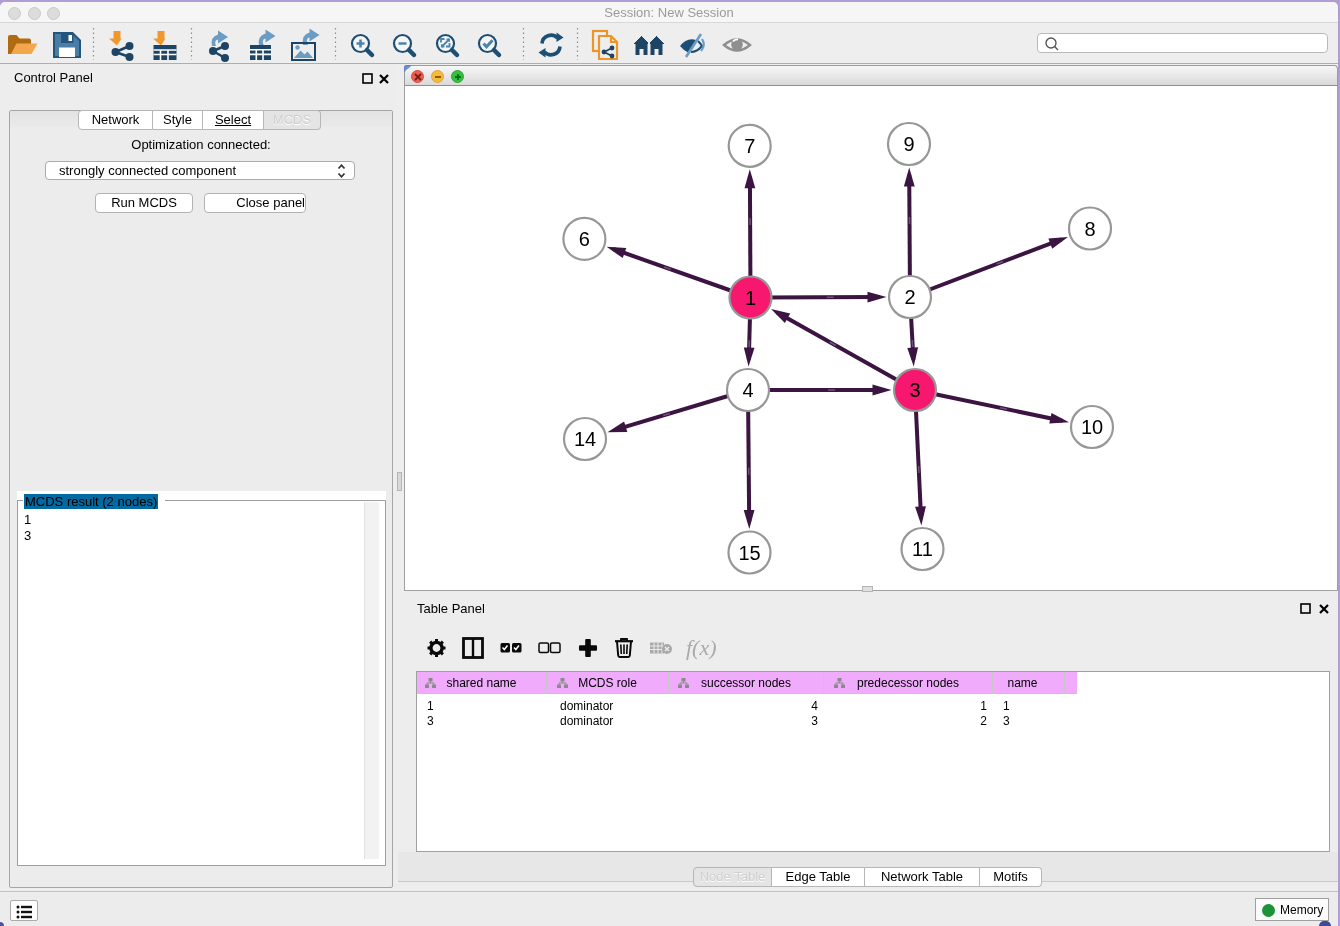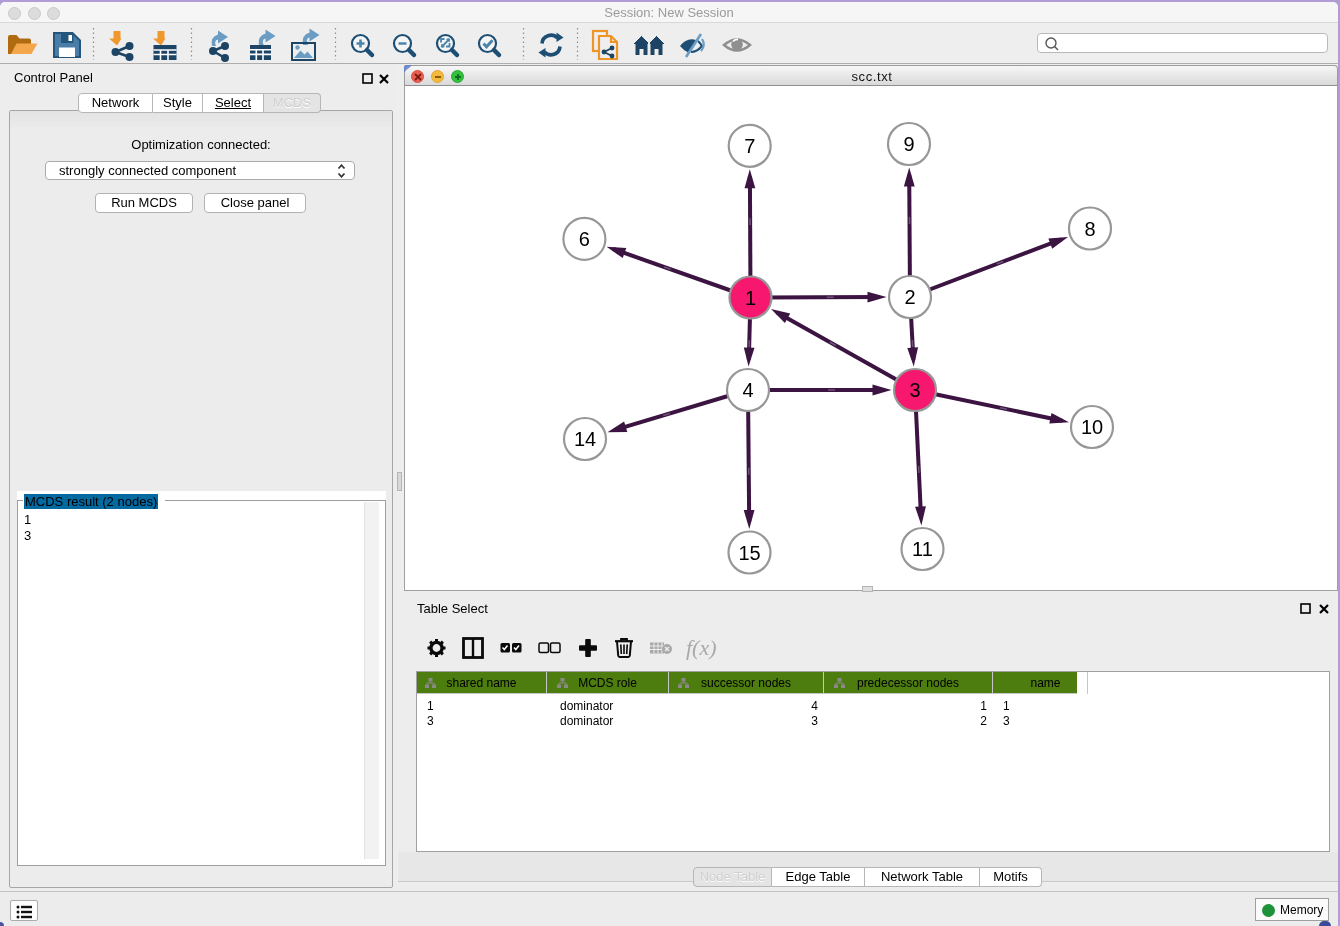--- a/index.html
+++ b/index.html
@@ -33,21 +33,21 @@
 
 #netwin { position:absolute; left:404px; top:63px; width:934px; height:526px; }
 #nettitle { position:absolute; left:0; top:0; width:934px; height:21px; background:linear-gradient(#f7f7f7,#d9d9d9); border:1px solid #9b9b9b; border-bottom:1px solid #8f8f8f; border-radius:4px 4px 0 0; }
 #nettitle .txt { position:absolute; left:0; top:3px; width:934px; text-align:center; font-size:13px; font-weight:400; letter-spacing:0.6px; color:#111; }
 .tl { position:absolute; top:4px; width:13px; height:13px; border-radius:50%; }
 #netcanvas { position:absolute; left:0; top:21px; width:934px; height:505px; background:#ffffff; border:1px solid #a0a0a0; border-top:none; }
 
 #tp { position:absolute; left:398px; top:589px; width:940px; height:300px; background:#ededed; }
 #tphead { position:absolute; left:19px; top:10px; font-size:13px; }
 #ttable { position:absolute; left:18px; top:80px; width:914px; height:181px; background:#fff; border:1px solid #a0a0a0; }
-#thead { position:absolute; left:0; top:0; height:22px; background:#4d7c0f; border-bottom:1px solid #c6c6c6; }
+#thead { position:absolute; left:0; top:0; height:22px; background:#f0abfc; border-bottom:1px solid #c6c6c6; }
 .th { position:absolute; top:0; height:22px; border-right:1px solid #c6c6c6; font-size:12px; text-align:center; line-height:22px; color:#000; }
 .td { position:absolute; font-size:12px; line-height:15px; }
 
 #btabs { position:absolute; left:295px; top:276px; display:flex; font-size:13px; }
 
 #statusbar { position:absolute; left:0; top:889px; width:1338px; height:35px; background:#ececec; border-top:1px solid #c2c2c2;padding-left:28px; }
 #hambtn { position:absolute; left:10px; top:8px; width:28px; height:21px; background:#fdfdfd; border:1px solid #ababab; border-radius:2px; }
 #membtn { position:absolute; left:1255px; top:6px; width:74px; height:23px; background:#fbfbfb; border:1px solid #9f9f9f; font-size:12px; }
 #membtn .dot { position:absolute; left:6px; top:4.5px; width:13px; height:13px; border-radius:50%; background:#1d9239; }
 #membtn .lbl { position:absolute; left:24px; top:4px; color:#000; }
@@ -217,36 +217,36 @@
     <div id="cphead">Control Panel</div>
     <svg class="winbtn" style="left:362px;top:9px;" width="12" height="12">
         <rect x="1" y="1" width="9" height="9" fill="none" stroke="#000" stroke-width="1.6"></rect>
       </svg>
     <svg class="winbtn" style="left:378px;top:9px;" width="12" height="12">
         <path d="M2,2 L10,10 M10,2 L2,10" stroke="#000" stroke-width="2.2"></path>
       </svg>
     <div id="cpbox">
         <div style="position:absolute;left:0;top:0;width:100%;height:16px;background:linear-gradient(#e3e3e3,#eaeaea);"></div>
       </div>
-    <div class="tabseg" style="left:78px;top:29px;">
+    <div class="tabseg" style="left:78px;top:46px;">
       <div class="t first" style="width:75px;">Network</div>
       <div class="t" style="width:50px;">Style</div>
       <div class="t" style="width:61px;text-decoration:underline;">Select</div>
       <div class="t last sel" style="width:57px;">MCDS</div>
     </div>
     <div style="position:absolute;left:9px;top:46px;width:384px;">
       <div id="optlabel">Optimization connected:</div>
       <div id="dropdown">strongly connected component
         <svg width="10" height="14" style="position:absolute;right:7px;top:2px;">
           <path d="M1.5,4.5 L4.5,1.2 L7.5,4.5" fill="none" stroke="#333" stroke-width="1.7"></path>
           <path d="M1.5,9.5 L4.5,12.8 L7.5,9.5" fill="none" stroke="#333" stroke-width="1.7"></path>
         </svg>
       </div>
       <div class="btn" style="left:86px;top:83px;width:98px;">Run MCDS</div>
-      <div class="btn" style="left:195px;top:83px;width:102px;">Close panel</div>
+      <div class="btn" style="left:195px;top:83px;width:102px;text-align:right;">Close panel</div>
       <div id="mcdsbox">
         <div class="bl" style="left:0;top:9px;width:6px;height:1px;"></div>
         <div class="bl" style="left:148px;top:9px;width:221px;height:1px;"></div>
         <div class="bl" style="left:0;top:9px;width:1px;height:366px;"></div>
         <div class="bl" style="left:368px;top:9px;width:1px;height:366px;"></div>
         <div class="bl" style="left:0;top:374px;width:369px;height:1px;"></div>
         <div id="mcdslegend">MCDS result (2 nodes)</div>
         <div id="mcdstext">1<br>3</div>
         <div id="mcdsscroll"></div>
       </div>
@@ -263,21 +263,20 @@
       <div class="tl" style="left:46px;background:#35c13f;border:1px solid #27a834;"></div>
       <svg style="position:absolute;left:9px;top:7px;" width="8" height="8">
           <path d="M1,1 L7,7 M7,1 L1,7" stroke="#7e1a10" stroke-width="1.8"></path>
         </svg>
       <svg style="position:absolute;left:29px;top:7px;" width="8" height="8">
           <line x1="1" y1="4" x2="7" y2="4" stroke="#8a5d00" stroke-width="1.8"></line>
         </svg>
       <svg style="position:absolute;left:49px;top:7px;" width="8" height="8">
           <path d="M4,1 L4,7 M1,4 L7,4" stroke="#0c6d1d" stroke-width="1.8"></path>
         </svg>
-      <div class="txt">scc.txt</div>
     </div>
     <div id="netcanvas">
       <svg id="netsvg" width="930" height="503">
         <g stroke="#3b1441" stroke-width="4">
           <line x1="345.5" y1="211.5" x2="344.9" y2="90.3"></line>
           <line x1="345.5" y1="211.5" x2="208.2" y2="163.0"></line>
           <line x1="345.5" y1="211.5" x2="474.5" y2="211.1"></line>
           <line x1="345.5" y1="211.5" x2="343.8" y2="273.5"></line>
           <line x1="505.0" y1="211.0" x2="504.2" y2="88.5"></line>
           <line x1="505.0" y1="211.0" x2="656.5" y2="153.3"></line>
@@ -345,21 +344,21 @@
           <text x="687.0" y="348.0">10</text>
           <text x="517.5" y="470.0">11</text>
           <text x="180.0" y="360.0">14</text>
           <text x="344.5" y="473.5">15</text>
         </g>
       </svg>
     </div>
   </div>
 
   <div id="tp">
-    <div id="tphead">Table Select</div>
+    <div id="tphead">Table Panel</div>
     <svg class="winbtn" style="left:902px;top:12px;" width="12" height="12">
         <rect x="1" y="1" width="9" height="9" fill="none" stroke="#000" stroke-width="1.6"></rect>
       </svg>
     <svg class="winbtn" style="left:920px;top:12px;" width="12" height="12">
         <path d="M2,2 L10,10 M10,2 L2,10" stroke="#000" stroke-width="2.2"></path>
       </svg>
     <svg id="tpicons" width="924" height="44" style="position:absolute;left:8px;top:30px;">
 
       <g transform="translate(30.5,27)">
         <circle cx="0" cy="0" r="5.6" fill="none" stroke="#0a0a0a" stroke-width="3.4"></circle>
@@ -420,21 +419,21 @@
       </g>
 
       <text x="280" y="34" font-family="Liberation Serif, serif" font-style="italic" font-size="22" fill="#a9a9a9">f(x)</text>
     </svg>
     <div id="ttable">
       <div id="thead" style="width:660px;">
         <div class="th" style="left:0;width:130px;">shared name</div>
         <div class="th" style="left:130px;width:122px;">MCDS role</div>
         <div class="th" style="left:252px;width:155px;">successor nodes</div>
         <div class="th" style="left:407px;width:169px;">predecessor nodes</div>
-        <div class="th" style="left:587px;width:84px;">name</div>
+        <div class="th" style="left:564px;width:84px;">name</div>
         <svg width="660" height="22" style="position:absolute;left:0;top:0;">
           <g fill="#8a8a8a">
             <g transform="translate(9,6)">
                 <rect x="2.5" y="0" width="4" height="3.5"></rect>
                 <rect x="-1" y="6.5" width="4" height="3.5"></rect>
                 <rect x="6" y="6.5" width="4" height="3.5"></rect>
                 <path d="M4.5,3.5 v1.5 M1,6.5 v-1.5 h7 v1.5" stroke="#8a8a8a" stroke-width="1" fill="none"></path>
               </g>
             <g transform="translate(141,6)">
                 <rect x="2.5" y="0" width="4" height="3.5"></rect>

